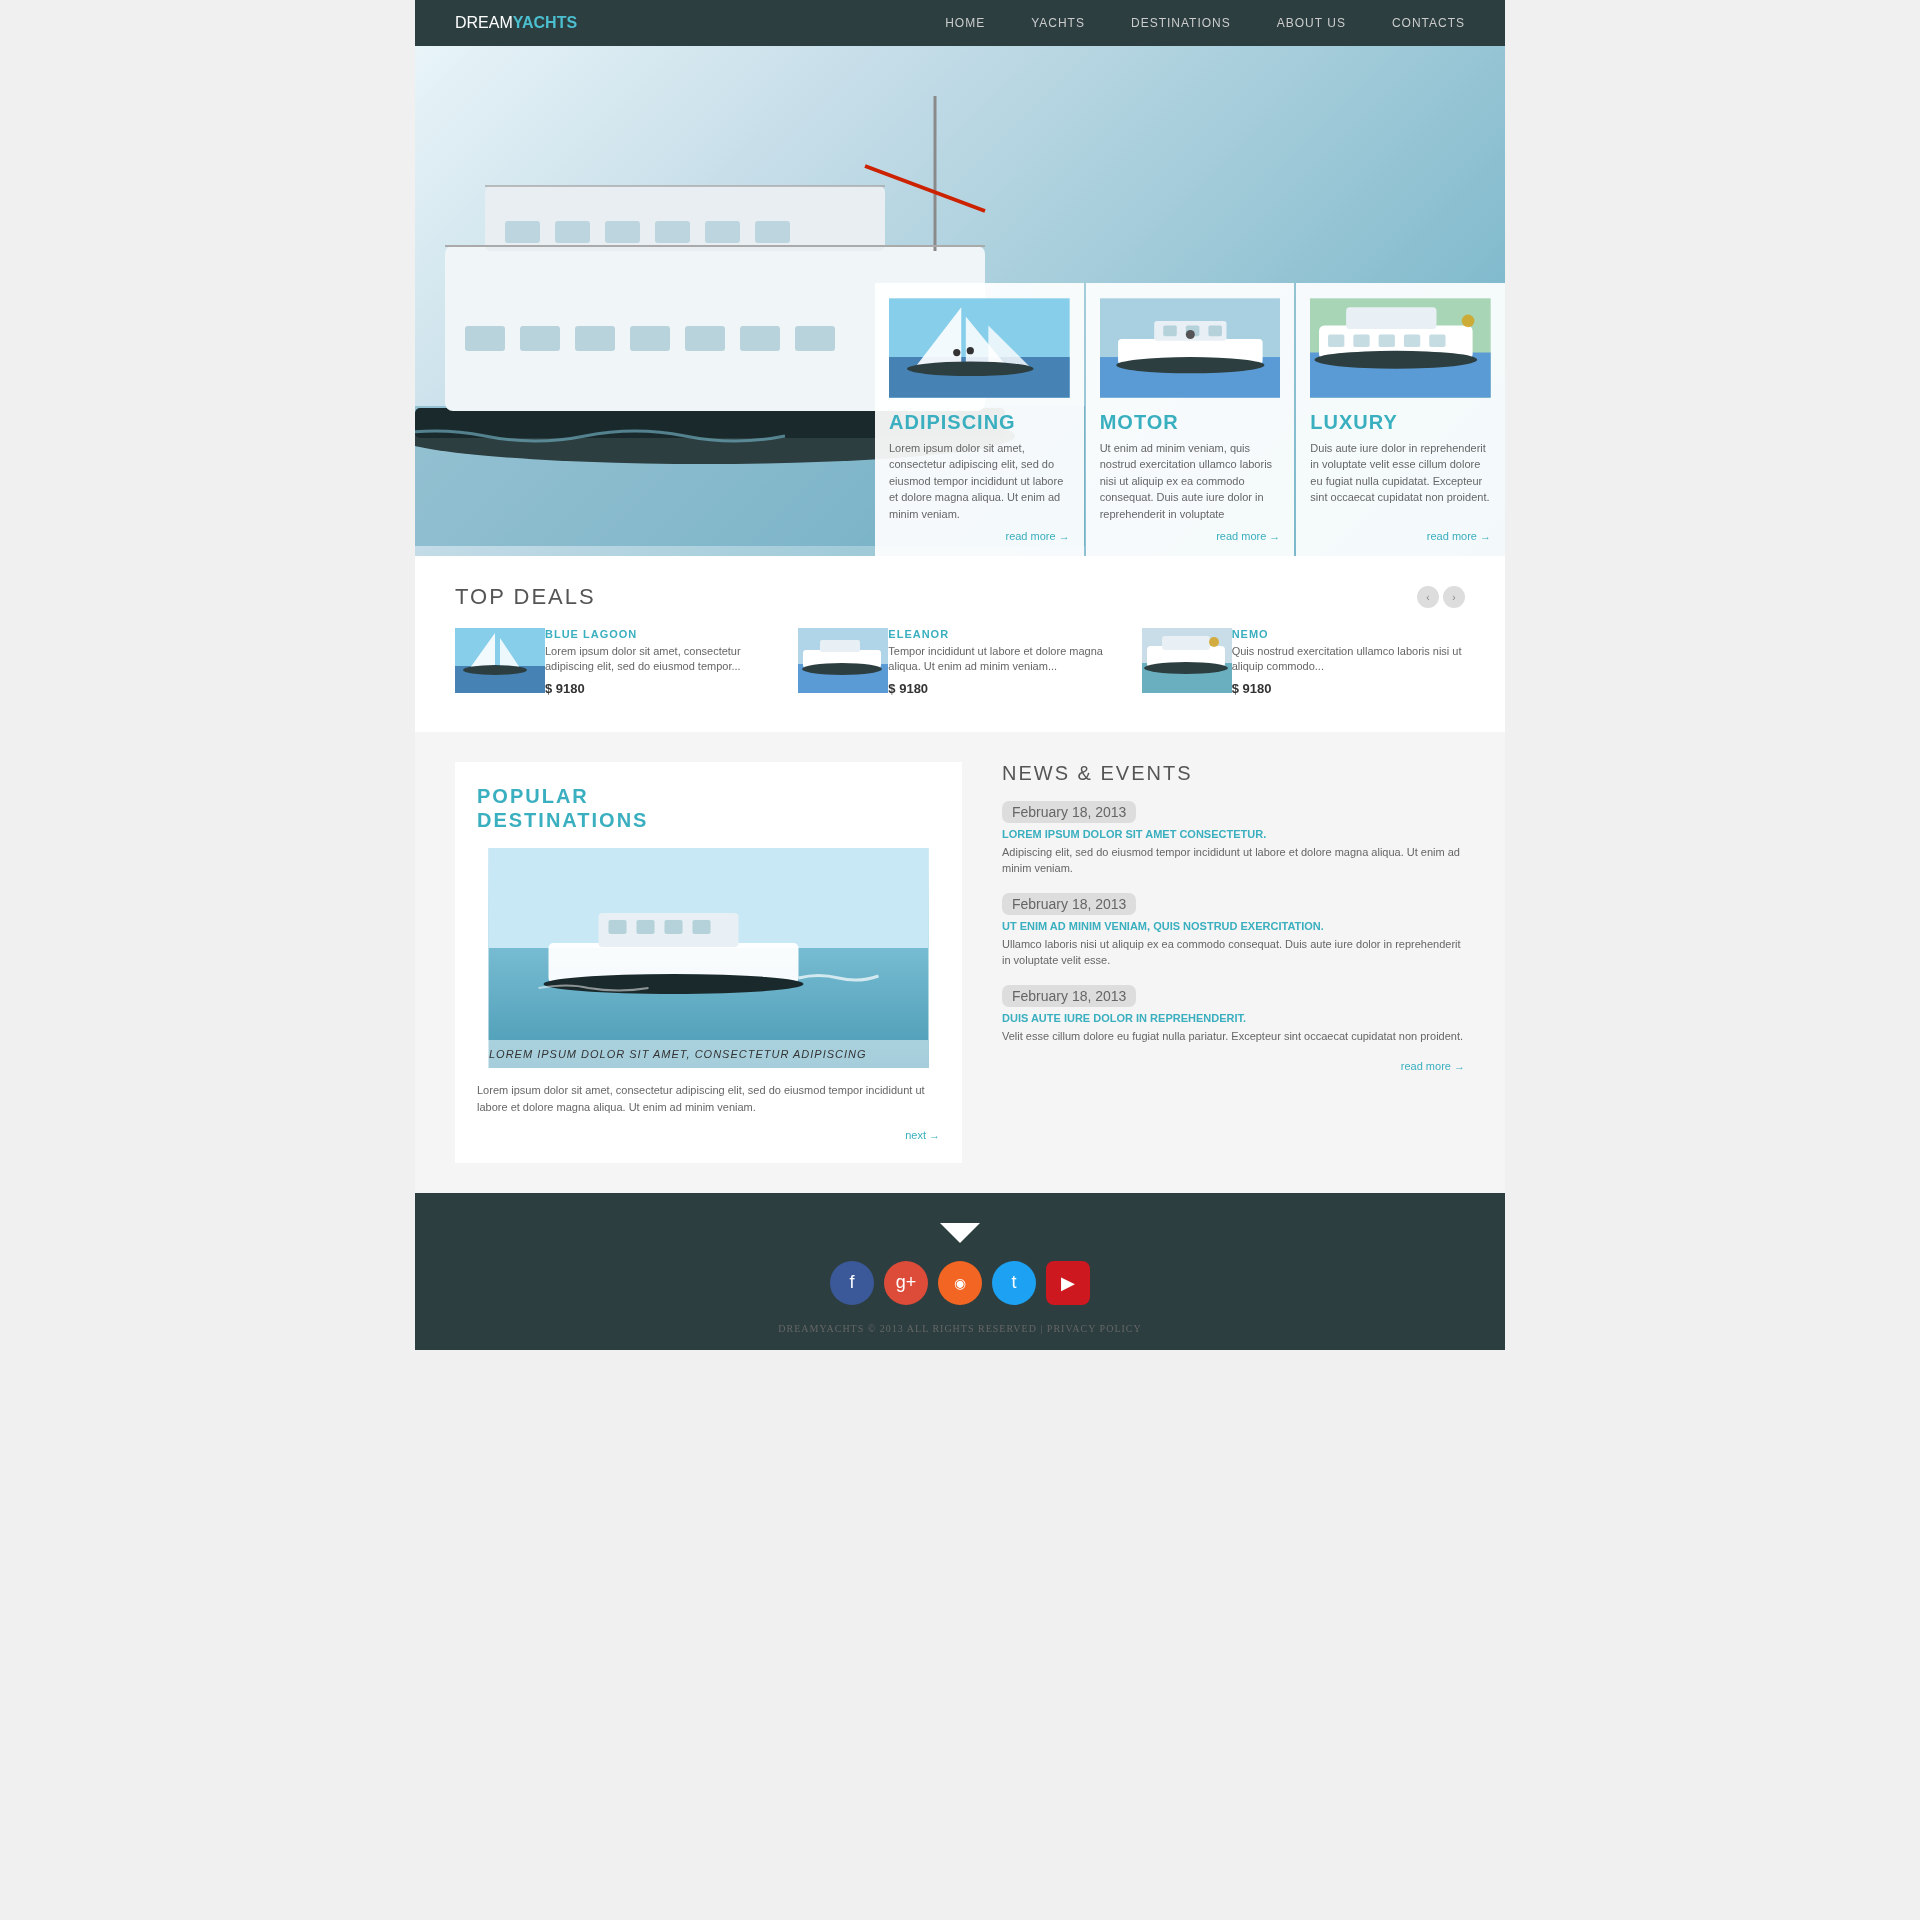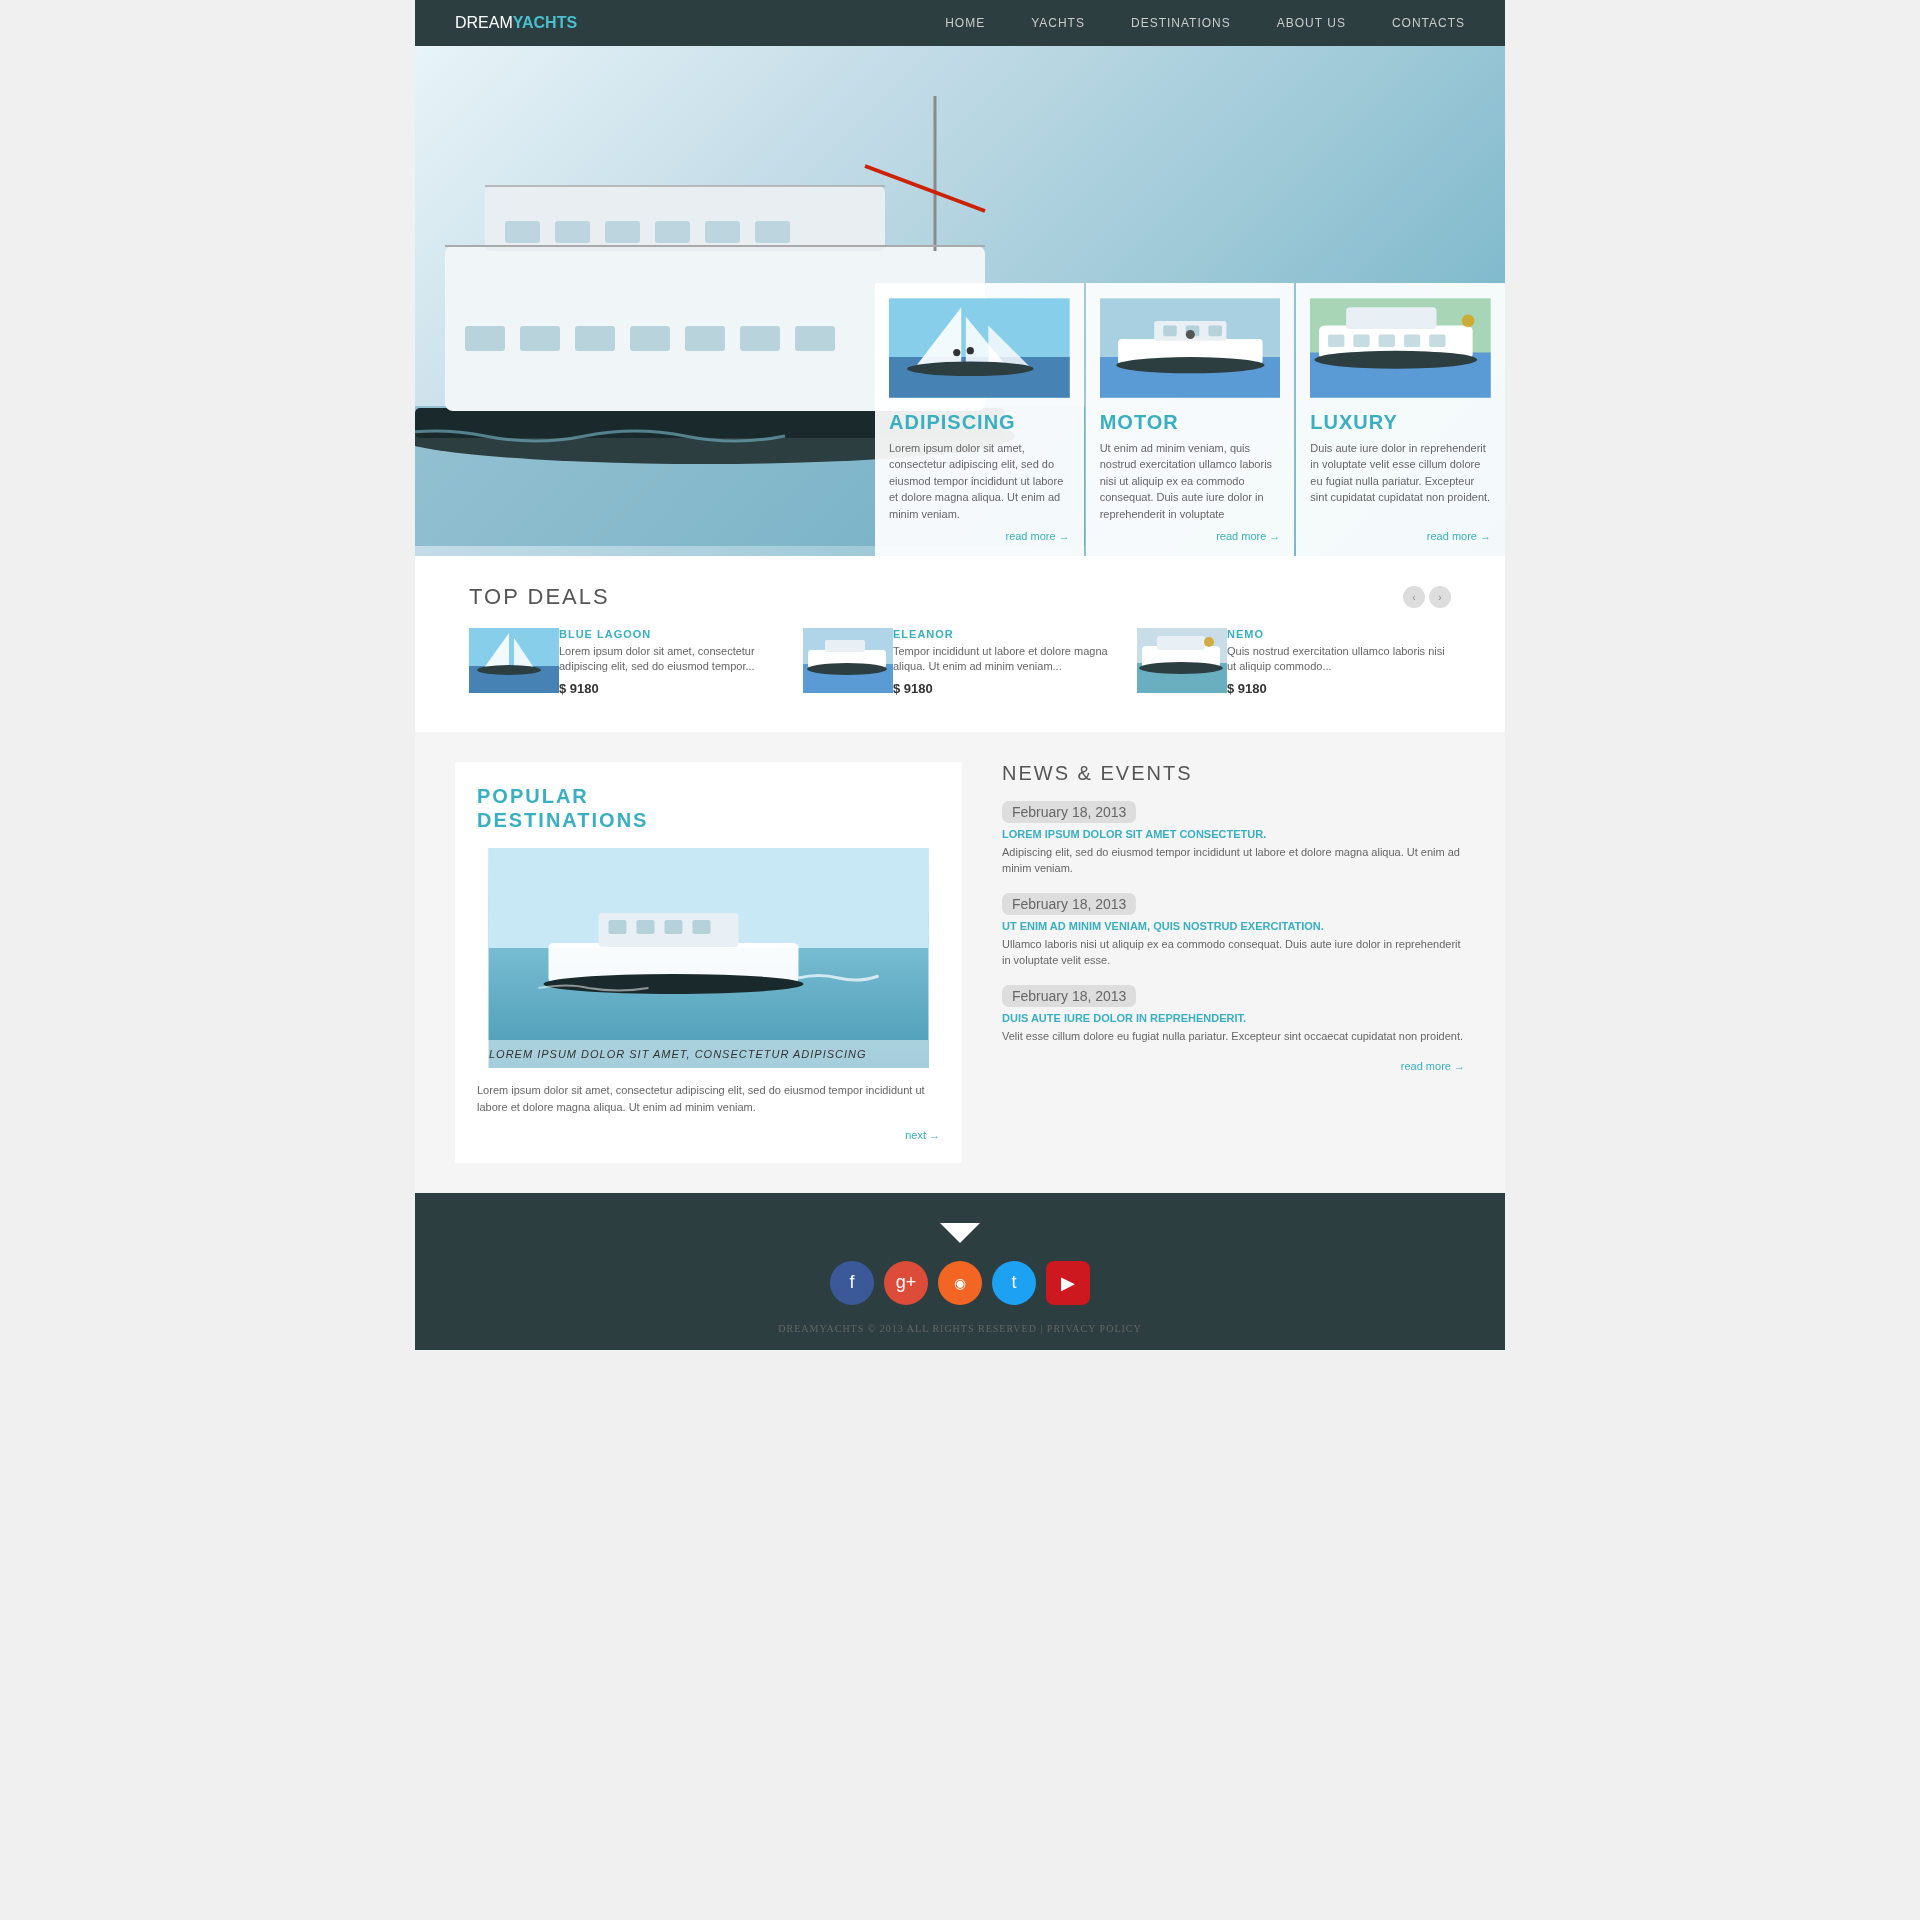--- a/index.html
+++ b/index.html
@@ -92,21 +92,21 @@
       font-size: 11px;
       color: #3aafbf;
       text-align: right;
       margin-top: 8px;
       cursor: pointer;
     }
 
     
     #deals-section {
       background: #fff;
-      padding: 28px 54px 36px;
+      padding: 28px 40px 36px;
     }
     #deals-header {
       display: flex;
       justify-content: space-between;
       align-items: center;
       margin-bottom: 18px;
     }
     #deals-title {
       font-size: 22px;
       color: #555;
@@ -431,21 +431,21 @@
           <rect x="76" y="40" width="18" height="14" rx="2" fill="#a0c4d0" opacity="0.6"></rect>
           <rect x="104" y="40" width="18" height="14" rx="2" fill="#a0c4d0" opacity="0.6"></rect>
           <rect x="132" y="40" width="18" height="14" rx="2" fill="#a0c4d0" opacity="0.6"></rect>
 
           <ellipse cx="95" cy="68" rx="90" ry="10" fill="#2c3e40"></ellipse>
 
           <circle cx="175" cy="25" r="7" fill="#d4a017" opacity="0.8"></circle>
         </svg>
       </div>
       <div class="cat-title">LUXURY</div>
-      <div class="cat-desc">Duis aute iure dolor in reprehenderit in voluptate velit esse cillum dolore eu fugiat nulla pariatur. Excepteur sint cupidatat cupidatat non proident.</div>
+      <div class="cat-desc">Duis aute iure dolor in reprehenderit in voluptate velit esse cillum dolore eu fugiat nulla cupidatat. Excepteur sint occaecat cupidatat non proident.</div>
       <div class="cat-readmore">read more →</div>
     </div>
   </div>
 </div>
 
 <div id="deals-section">
   <div id="deals-header">
     <div id="deals-title">TOP DEALS</div>
     <div id="deals-nav">
       <button class="deal-nav-btn">‹</button>

